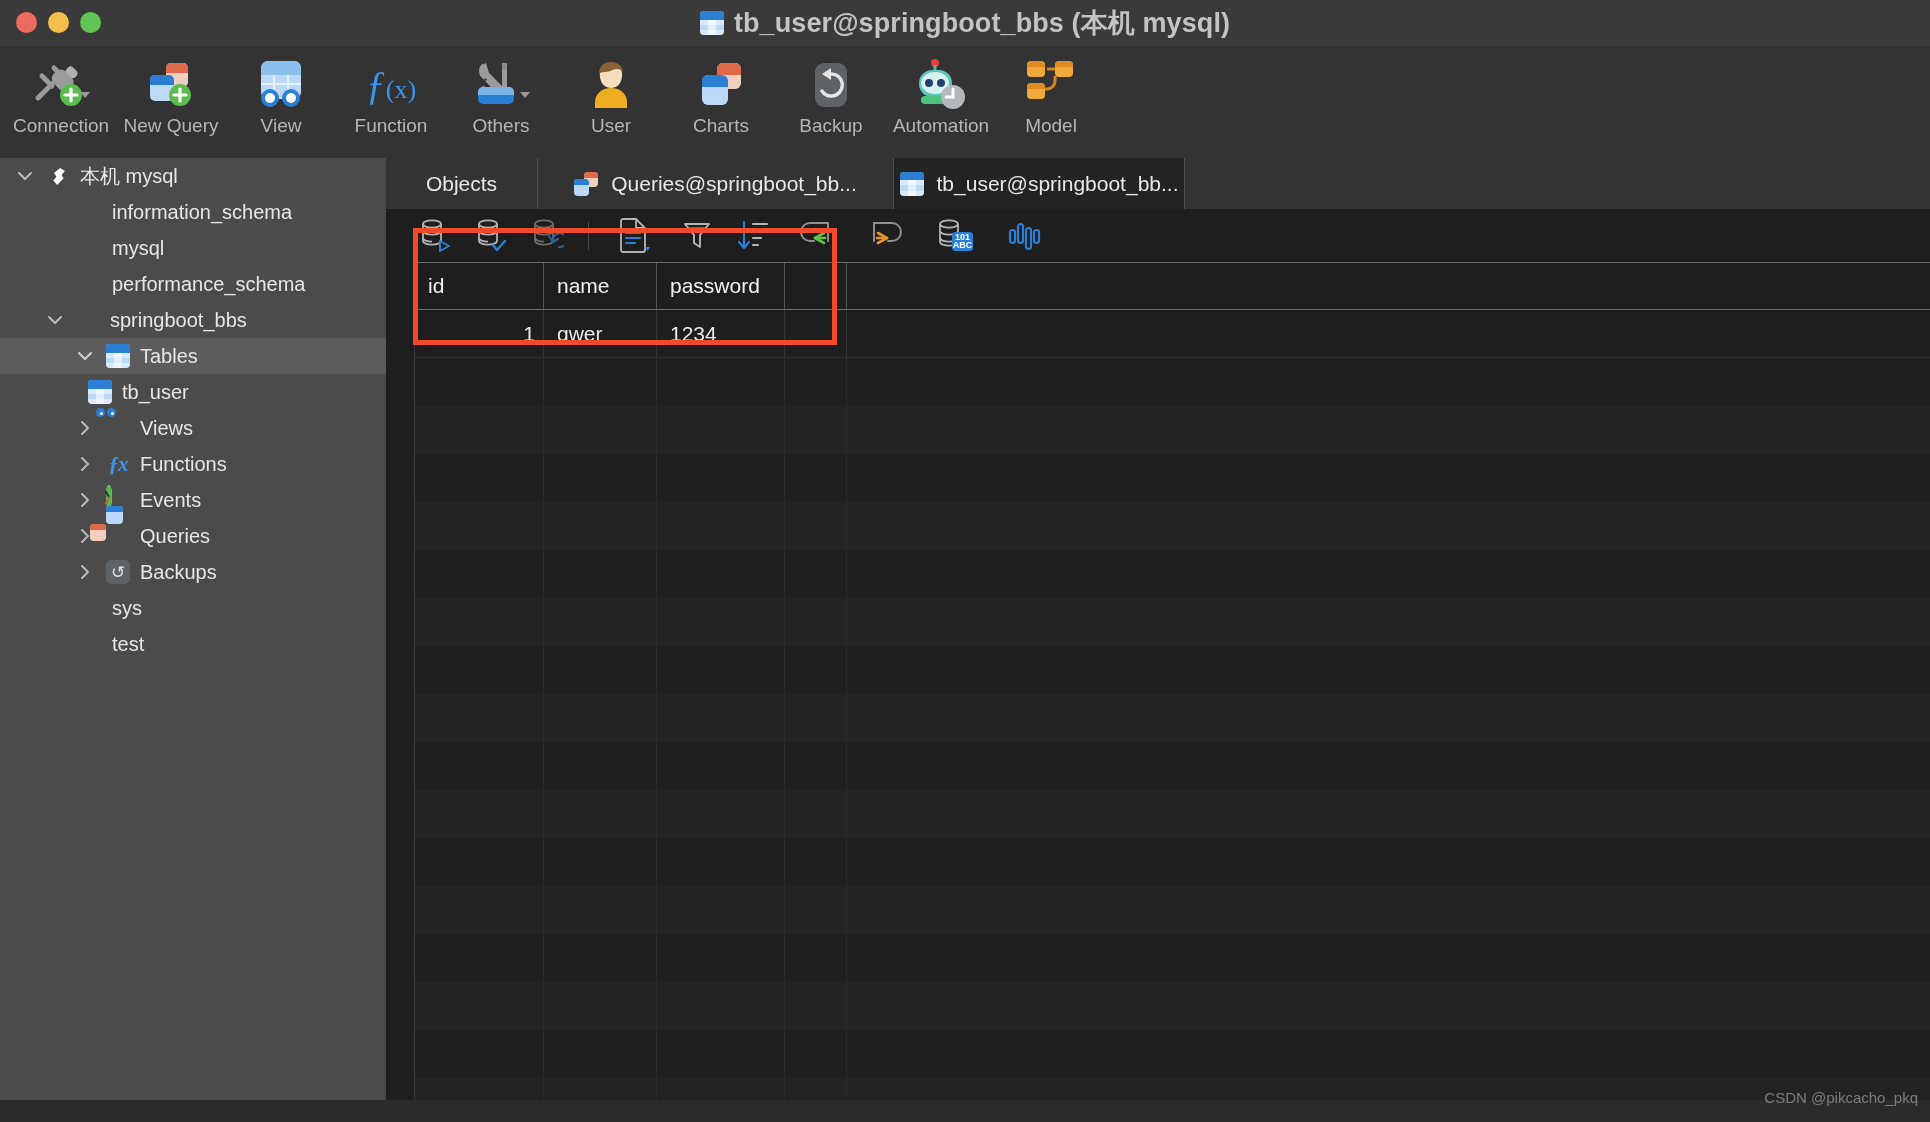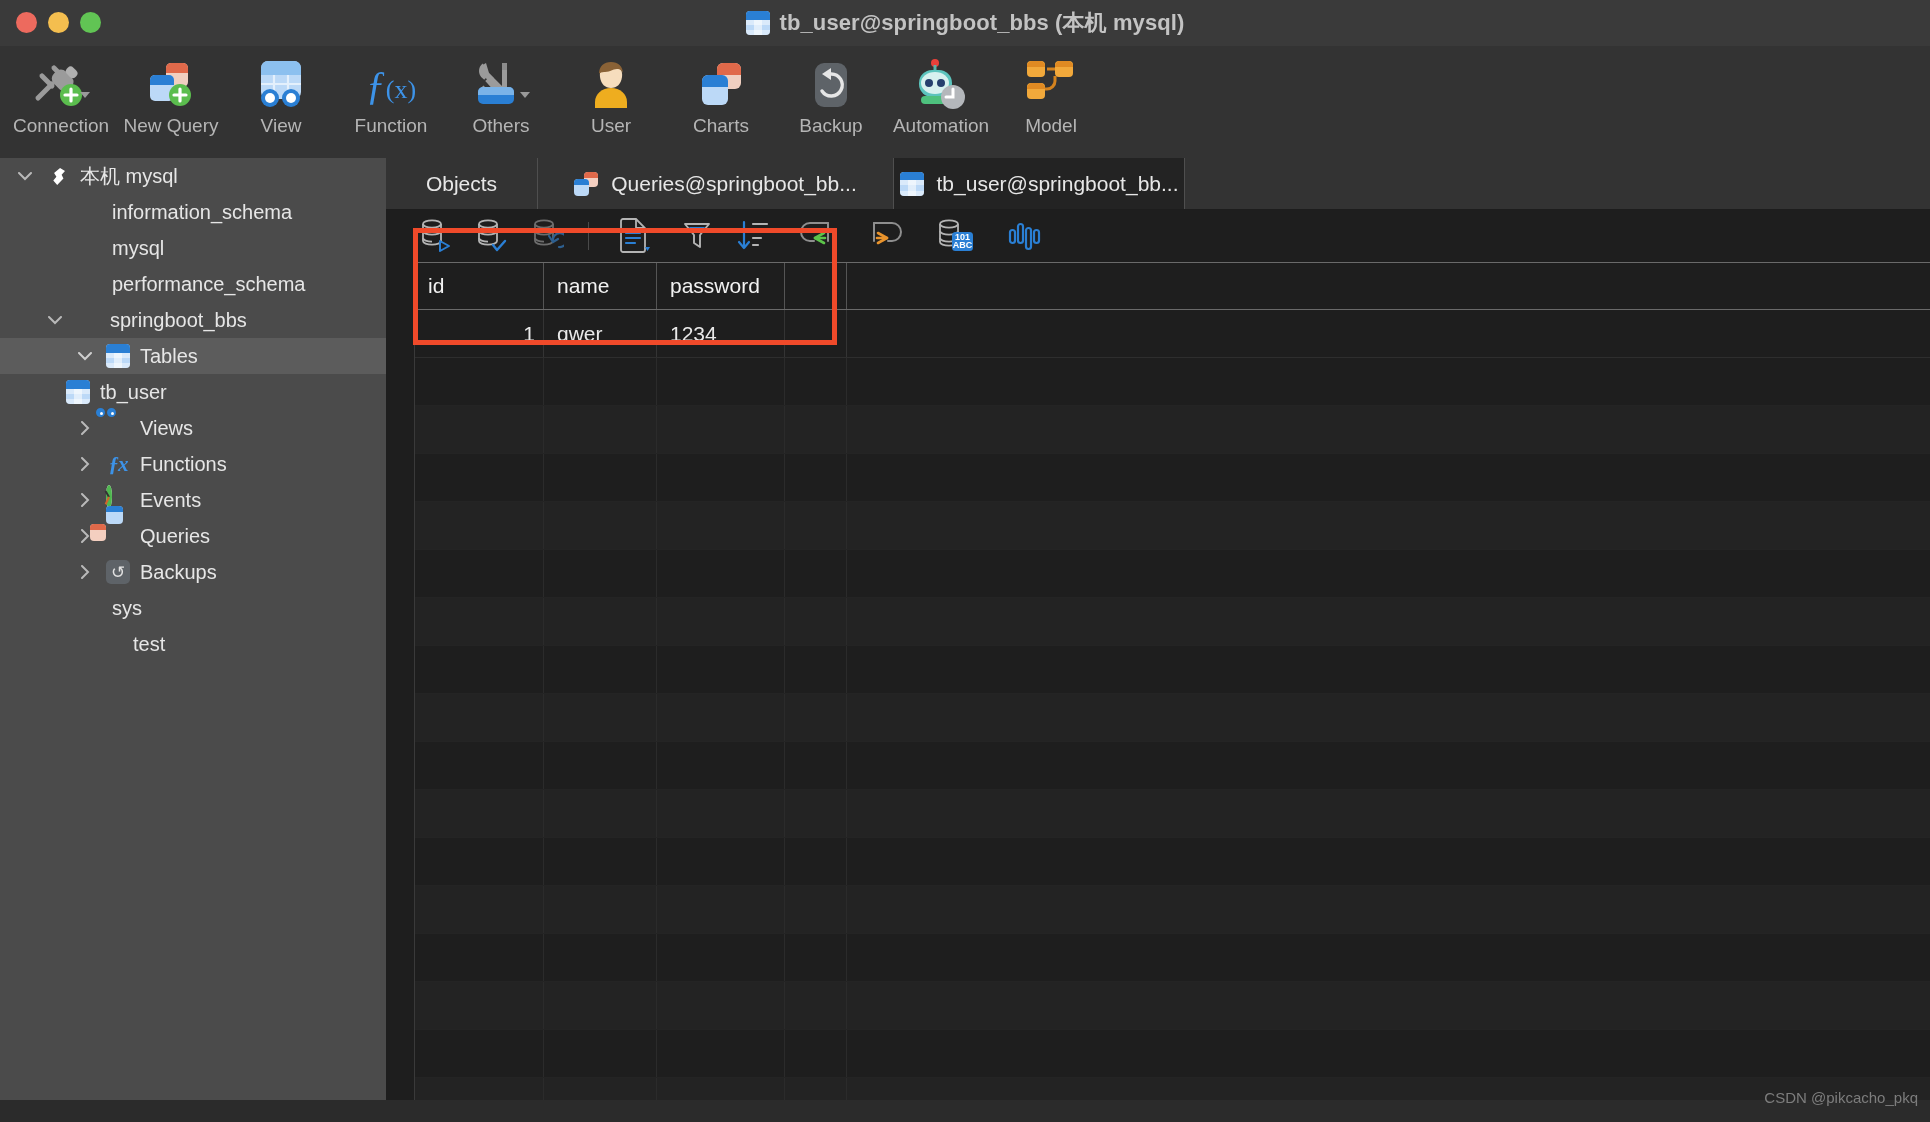--- a/index.html
+++ b/index.html
@@ -30,21 +30,21 @@
   .dot { width: 21px; height: 21px; border-radius: 50%; display: block; }
   .dot.red { background: #ed6a5e; }
   .dot.yellow { background: #f4be4f; }
   .dot.green { background: #61c454; }
   .title-wrap {
     position: absolute; left: 0; top: 0; width: 1930px; height: 46px;
     display: flex; align-items: center; justify-content: center;
     gap: 10px; pointer-events: none;
   }
   .title-text {
-    color: #c3c3c3; font-size: 22px; font-weight: bold;
+    color: #c3c3c3; font-size: 27px; font-weight: bold;
     letter-spacing: .1px;
   }
 
   
   .tbl-ico {
     position: relative; border-radius: 4px; overflow: hidden;
     background: #bcd9f7; flex: none;
   }
   .tbl-ico::before {
     content:""; position:absolute; left:0; top:0; right:0;
@@ -476,21 +476,21 @@
           <svg width="14" height="9" viewBox="0 0 14 9">
             <path d="M1 1l6 6 6-6" stroke="#cfcfcf" stroke-width="2" fill="none" stroke-linecap="round"></path>
           </svg>
         </span>
       <span class="tree-ico" style="margin-left:10px;">
           <span class="tbl-ico" style="width:24px;height:24px;display:block;"></span>
         </span>
       <span class="tree-lbl">Tables</span>
     </div>
 
-    <div class="tree-row" style="padding-left:66px;">
+    <div class="tree-row" style="padding-left:88px;">
       <span class="tree-ico">
           <span class="tbl-ico" style="width:24px;height:24px;display:block;"></span>
         </span>
       <span class="tree-lbl">tb_user</span>
     </div>
 
     <div class="tree-row" style="padding-left:74px;">
       <span class="tw">
           <svg width="9" height="14" viewBox="0 0 9 14">
             <path d="M1 1l6 6-6 6" stroke="#b9b9b9" stroke-width="2" fill="none" stroke-linecap="round"></path>
@@ -544,21 +544,21 @@
           </span>
         </span>
       <span class="tree-lbl">Backups</span>
     </div>
 
     <div class="tree-row" style="padding-left:78px;">
       <span class="tree-ico"><span class="cyl"><i></i></span></span>
       <span class="tree-lbl">sys</span>
     </div>
 
-    <div class="tree-row" style="padding-left:78px;gap:21px;">
+    <div class="tree-row" style="padding-left:78px;">
       <span class="tree-ico"><span class="cyl"><i></i></span></span>
       <span class="tree-lbl">test</span>
     </div>
   </div>
 
   <div class="tabbar">
     <div class="tab" style="width:152px;">
       <span>Objects</span>
     </div>
     <div class="tab" style="width:356px;">

